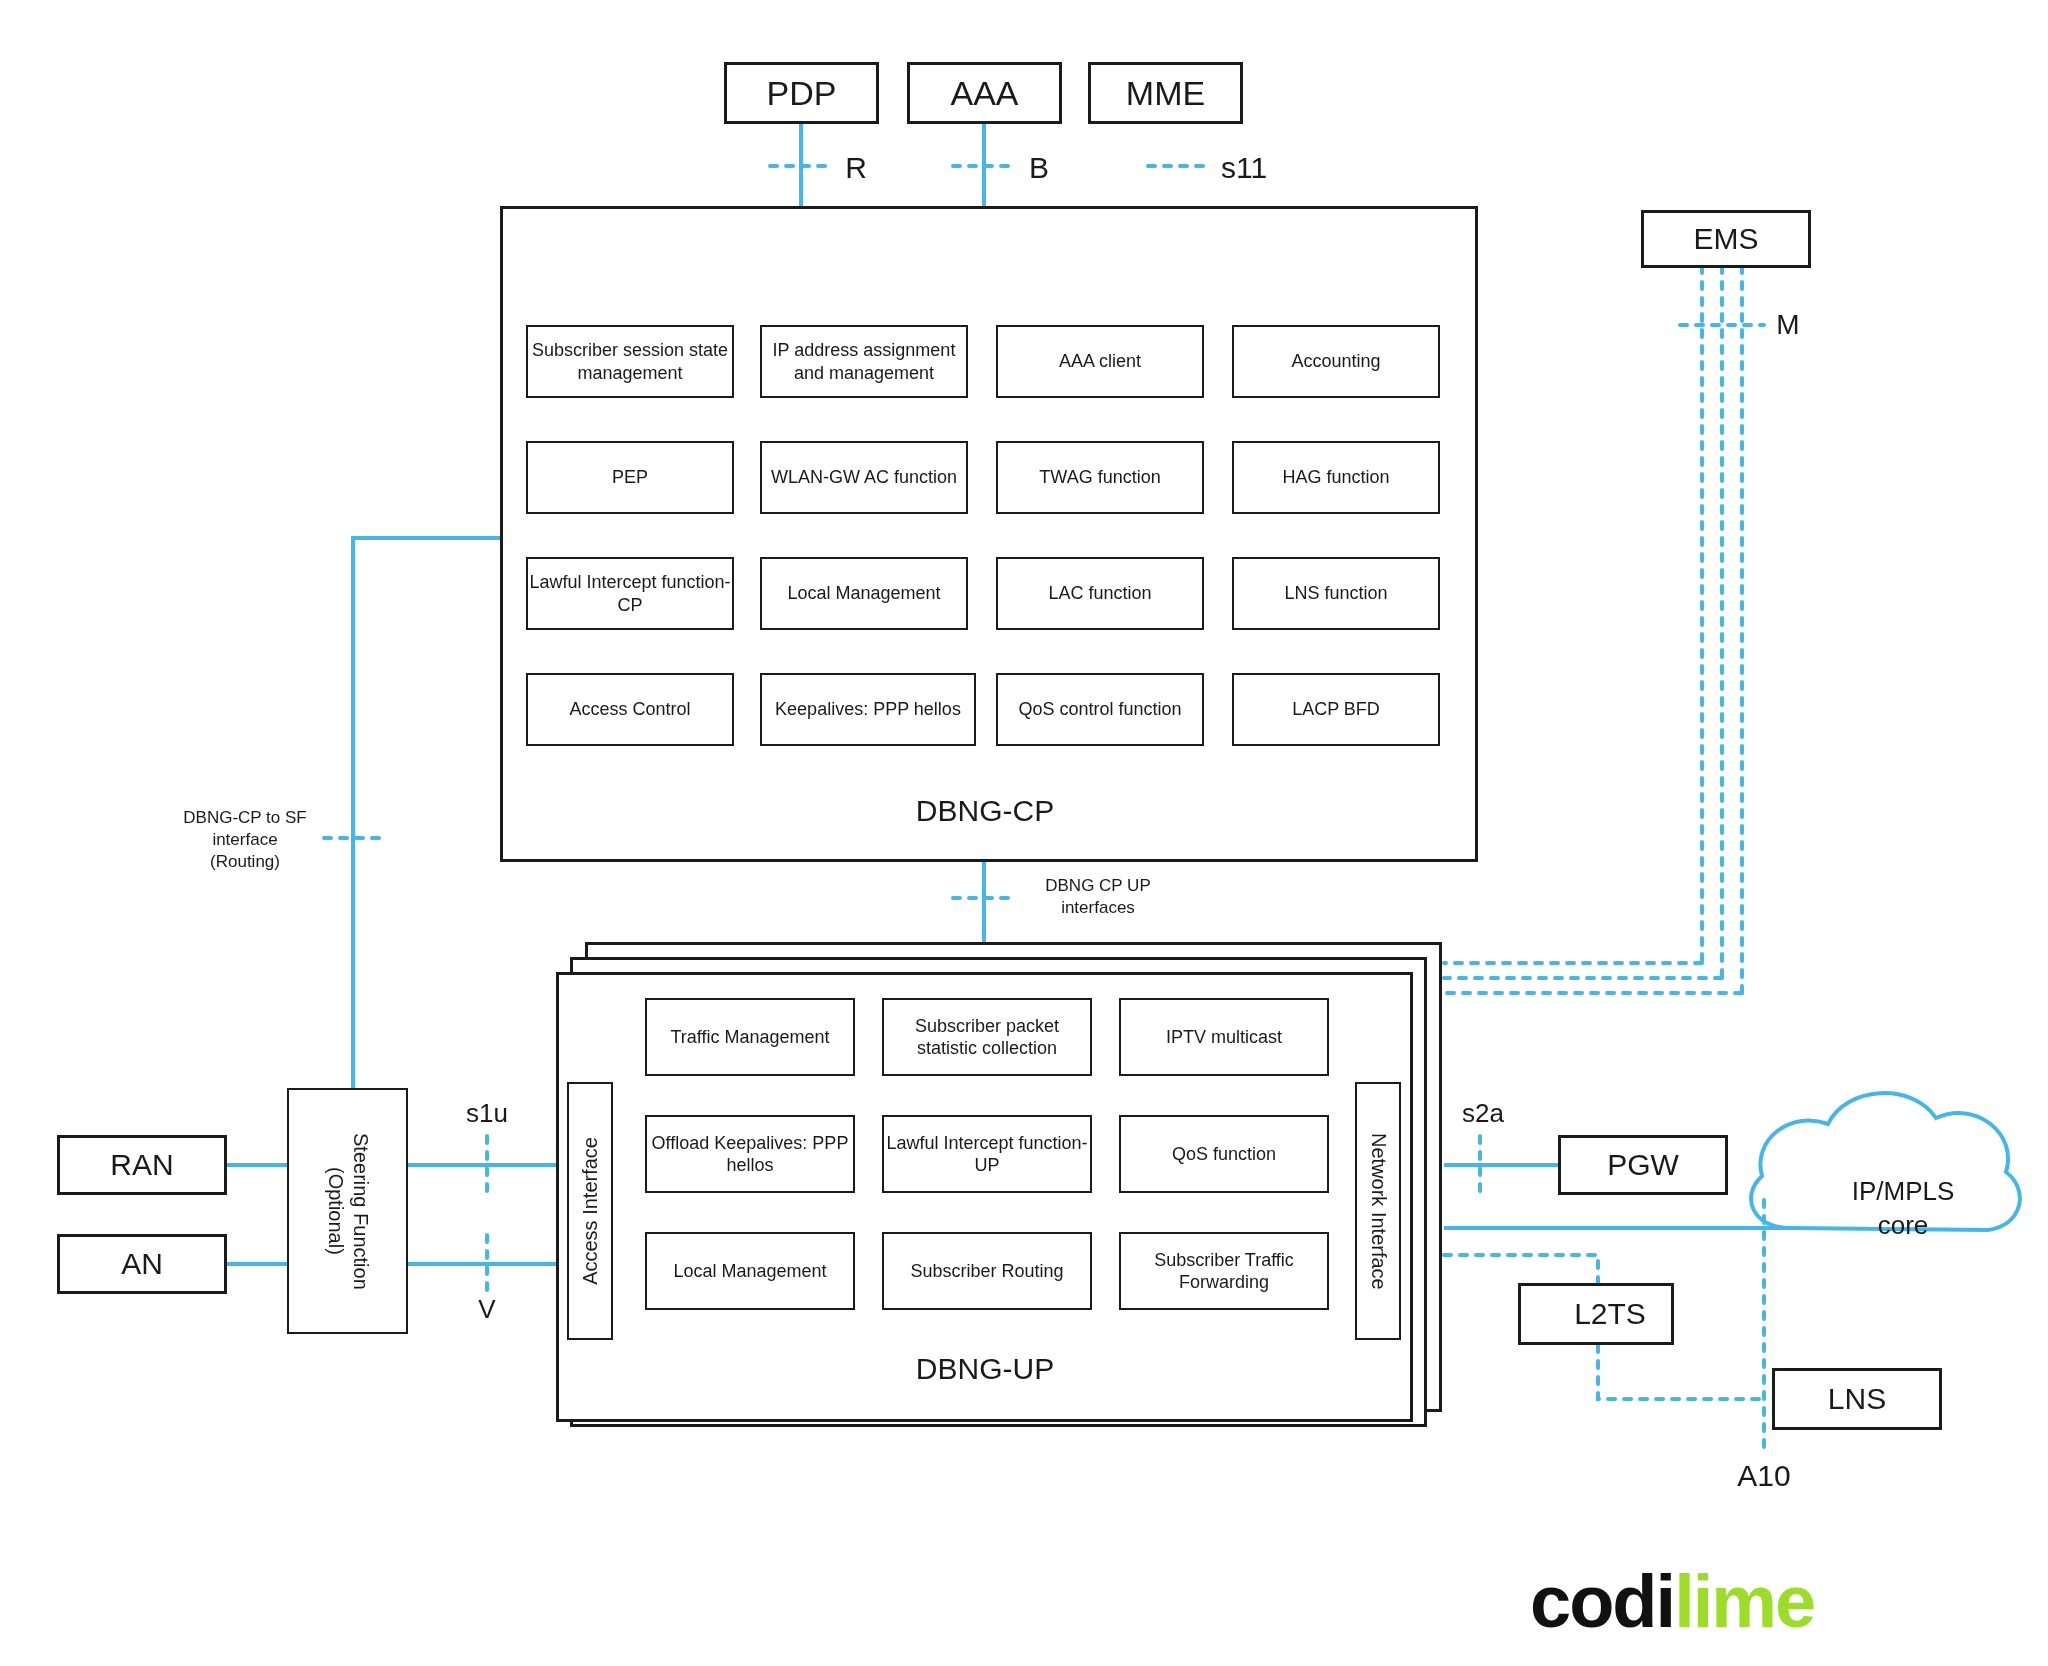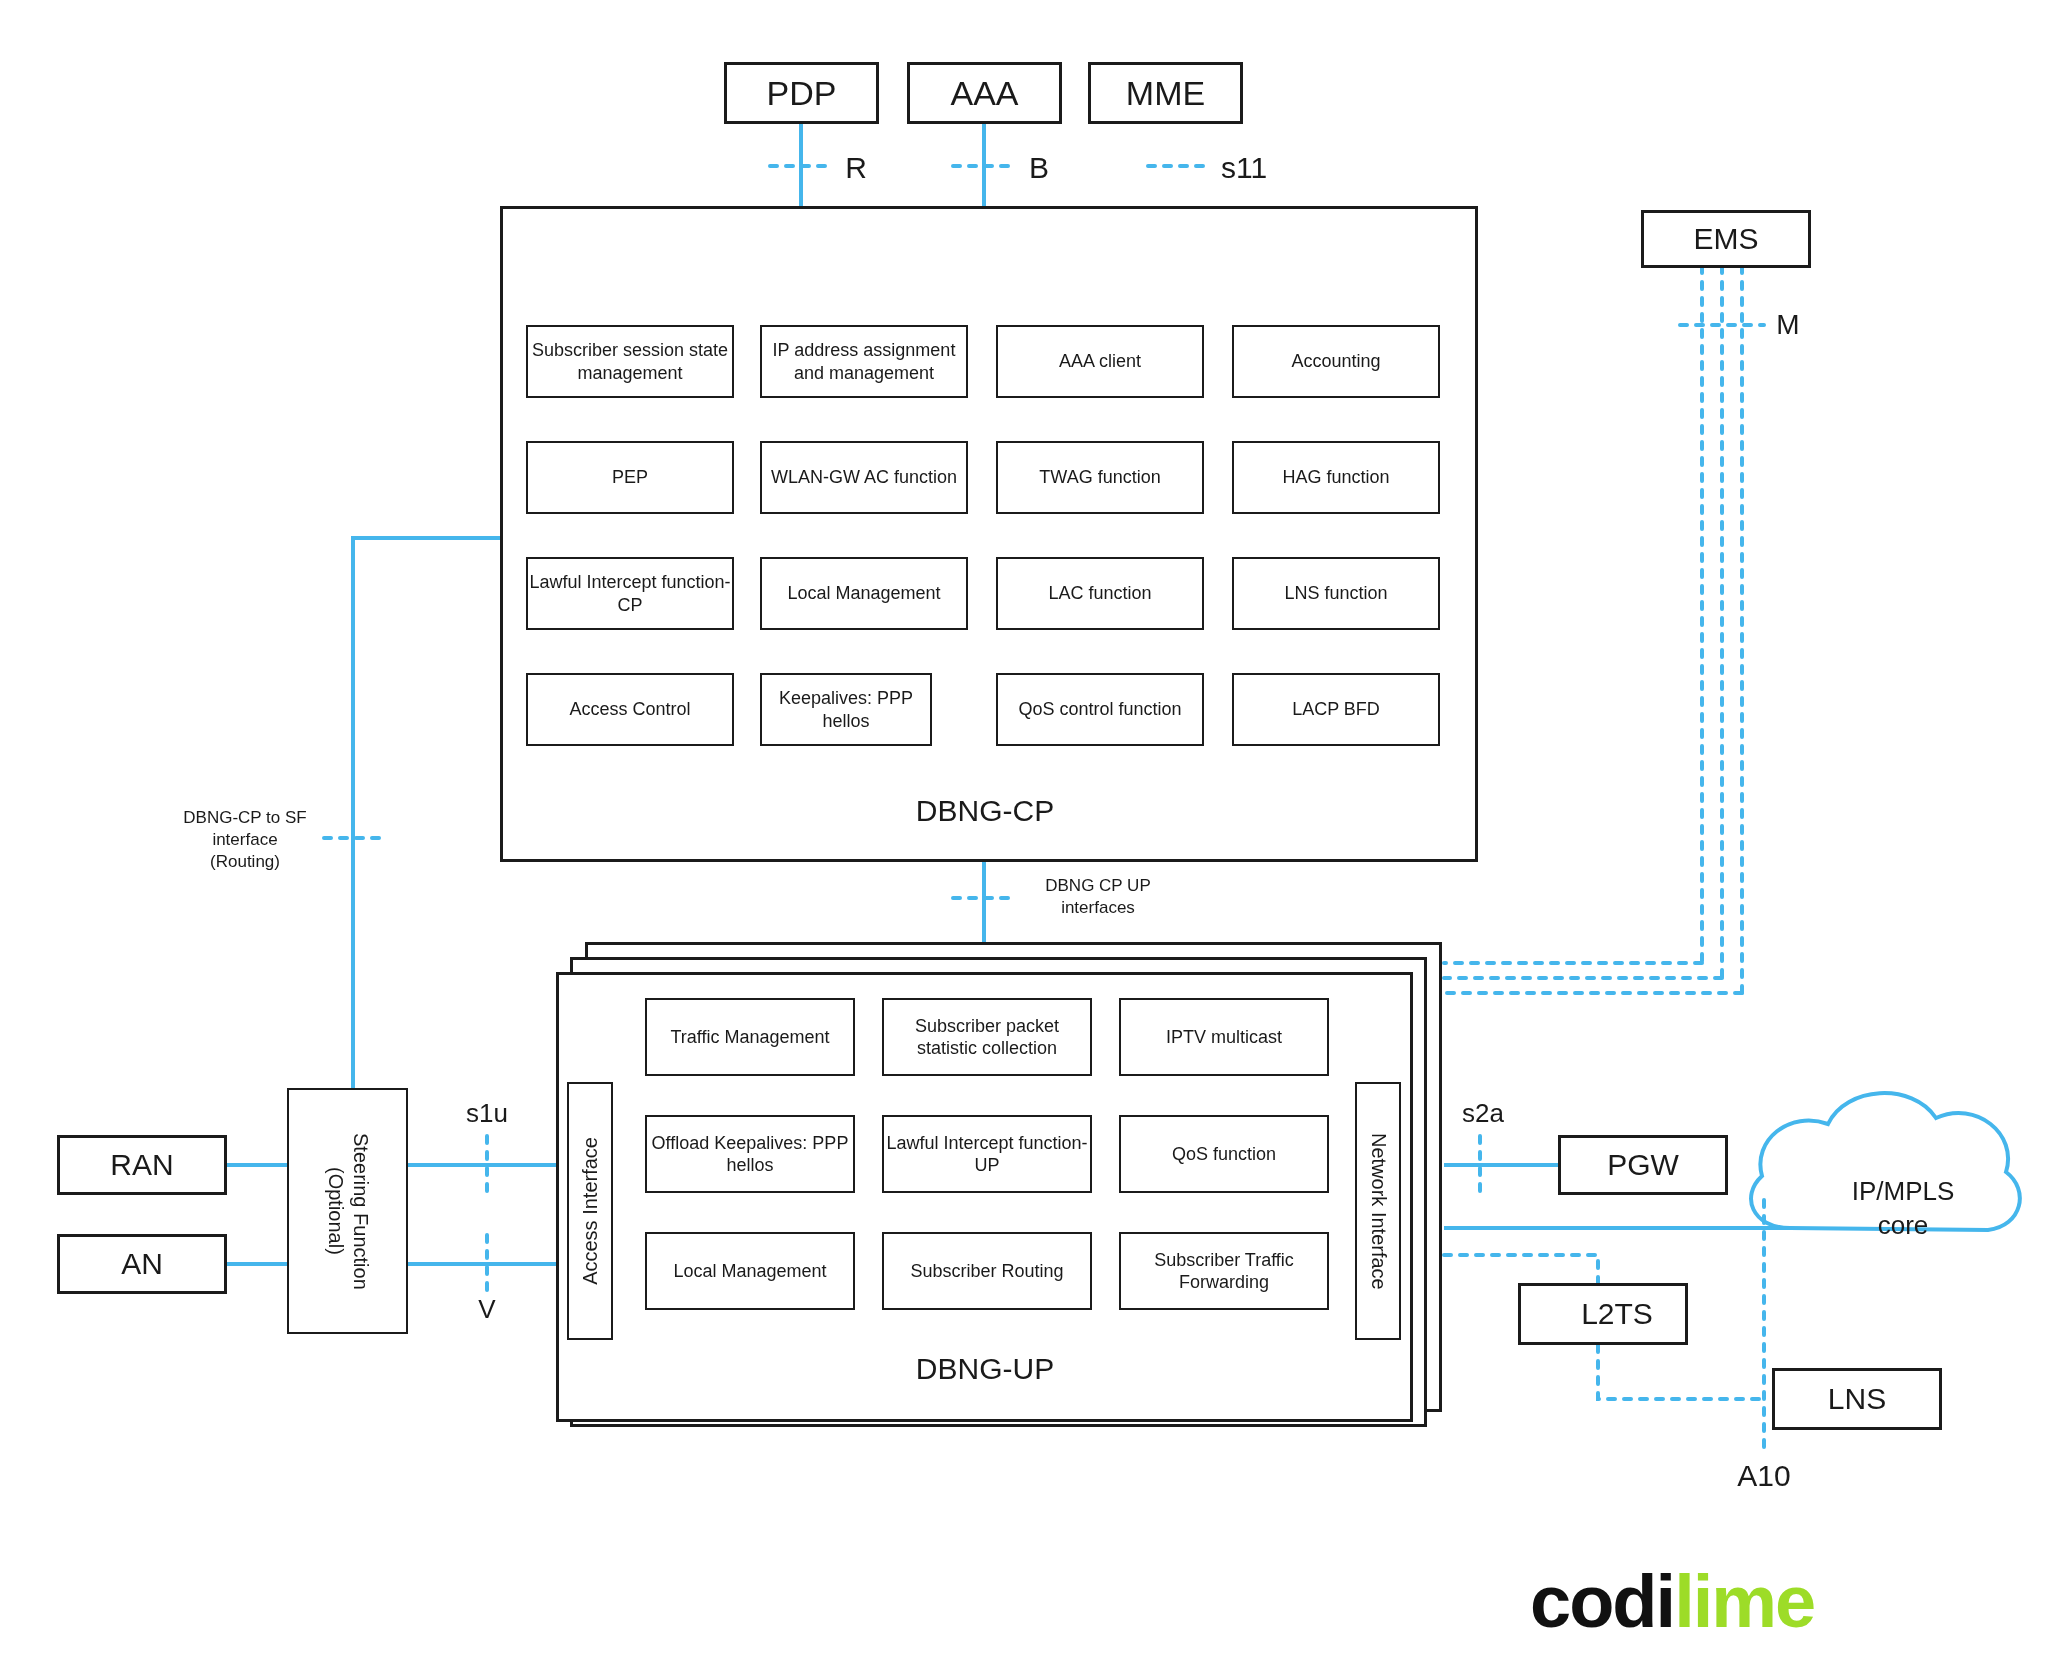--- a/index.html
+++ b/index.html
@@ -155,21 +155,21 @@
   <div class="box thin f18" style="left:996px;top:557px;width:208px;height:73px;">
     <span>LAC function</span>
     </div>
   <div class="box thin f18" style="left:1232px;top:557px;width:208px;height:73px;">
     <span>LNS function</span>
     </div>
 
   <div class="box thin f18" style="left:526px;top:673px;width:208px;height:73px;">
     <span>Access Control</span>
     </div>
-  <div class="box thin f18" style="left:760px;top:673px;width:172px;height:73px;align-items:center;">
+  <div class="box thin f18" style="left:760px;top:673px;width:216px;height:73px;align-items:center;">
     <span>Keepalives: PPP
 hellos</span>
     </div>
   <div class="box thin f18" style="left:996px;top:673px;width:208px;height:73px;">
     <span>QoS control function</span>
     </div>
   <div class="box thin f18" style="left:1232px;top:673px;width:208px;height:73px;">
     <span>LACP
 BFD</span>
     </div>
@@ -260,21 +260,21 @@
     <span>V</span>
   </div>
 
   <div class="lbl f26" style="left:1448px;top:1097px;width:70px;height:34px;">
     <span>s2a</span>
   </div>
 
   <div class="box f30" style="left:1558px;top:1135px;width:170px;height:60px;">
     <span>PGW</span>
   </div>
-  <div class="box f30" style="left:1518px;top:1283px;width:170px;height:62px;padding-left:28px;">
+  <div class="box f30" style="left:1518px;top:1283px;width:156px;height:62px;padding-left:28px;">
     <span>L2TS</span>
   </div>
   <div class="box f30" style="left:1772px;top:1368px;width:170px;height:62px;">
     <span>LNS</span>
   </div>
 
   <div class="lbl f26" style="left:1818px;top:1174px;width:170px;height:70px;">
     <span>IP/MPLS
 core</span>
   </div>

